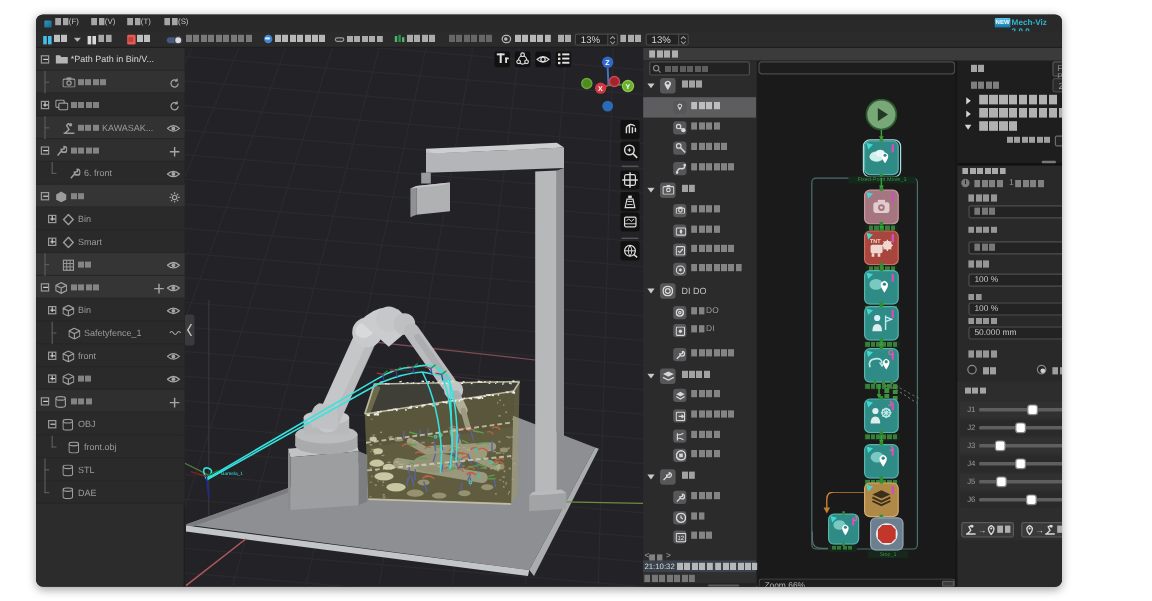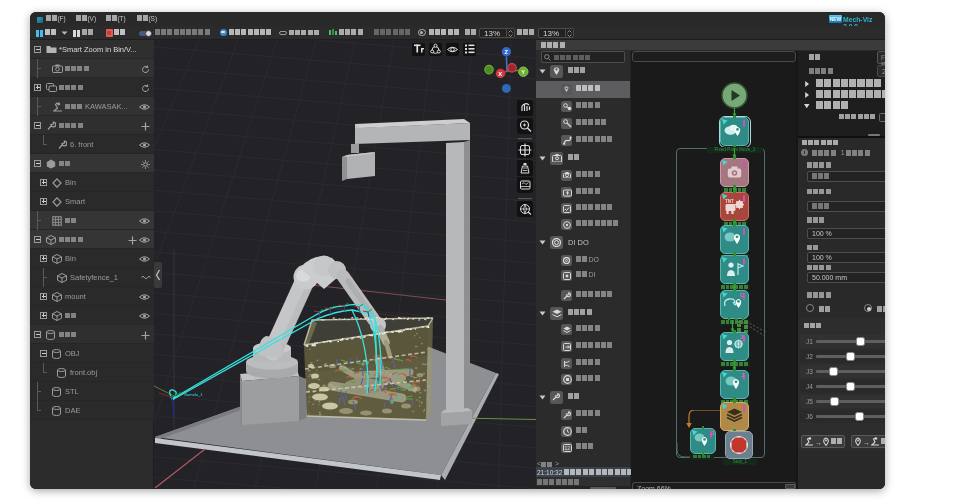--- a/index.html
+++ b/index.html
@@ -69,21 +69,21 @@
       <path d="M0.5 2.5 L2.5 0.5 L4.5 2.5" fill="none" stroke="#9a9a9a" stroke-width="0.9"></path>
       <path d="M0.5 4.5 L2.5 6.5 L4.5 4.5" fill="none" stroke="#9a9a9a" stroke-width="0.9"></path>
     </svg>
 <div class="abs" style="left:0;top:28px;width:124px;height:449px;background:#2c2c2d;border-right:1px solid #1d1d1e;"></div>
 <div class="abs" style="left:0;top:28px;width:124px;height:19px;background:#2f2f30;border-bottom:1px solid #262627;"></div>
 <div class="abs" style="left:4px;top:33.5px;width:7px;height:7px;border:1px solid #9a9a9a;"></div>
 <div class="abs" style="left:5.5px;top:36.5px;width:4px;height:1px;background:#cfcfcf;"></div>
 <svg class="abs" style="left:16px;top:32.5px" width="11" height="9">
       <path d="M0.5 2 L0.5 8 L10.5 8 L10.5 2.5 L5 2.5 L4 1 L0.5 1 Z" fill="#b5b5b5"></path>
     </svg>
-<div class="abs" style="left:29px;top:33px;color:#d8d8d8;font-size:7.5px;white-space:nowrap;">*Smart Zoom in Bin/V...</div>
+<div class="abs" style="left:29px;top:33px;color:#d8d8d8;font-size:7.5px;white-space:nowrap;">*Path Path in Bin/V...</div>
 <div class="abs" style="left:0;top:47px;width:124px;height:19px;background:#323233;border-bottom:1px solid #262627;"></div>
 <div class="abs" style="left:7px;top:47px;width:1px;height:19px;background:#5a5a5a;"></div>
 <div class="abs" style="left:7px;top:56px;width:4px;height:1px;background:#5a5a5a;"></div>
 <svg class="abs" style="left:22px;top:51.5px" width="11" height="9">
       <rect x="0.5" y="2" width="10" height="6.5" rx="1" fill="none" stroke="#9c9c9c"></rect>
       <circle cx="5.5" cy="5.2" r="1.8" fill="none" stroke="#9c9c9c"></circle>
       <rect x="3.5" y="0.5" width="4" height="1.8" fill="#9c9c9c"></rect>
     </svg>
 <div class="abs" style="left:35px;top:53.5px;"><span class="cjk c6" style="width:23.8px;color:#9b9b9b;opacity:.78;"></span></div>
 <svg class="abs" style="left:111px;top:52.5px" width="9" height="9">
@@ -212,21 +212,21 @@
 <svg class="abs" style="left:111px;top:261.5px" width="10" height="7">
       <path d="M0.5 3.5 Q2 1 3.5 3.5 Q5 6 6.5 3.5 Q8 1 9.5 3.5" fill="none" stroke="#a5a5a5"></path>
     </svg>
 <div class="abs" style="left:0;top:275px;width:124px;height:19px;background:#2a2a2b;border-bottom:1px solid #262627;"></div>
 <div class="abs" style="left:10px;top:280.5px;width:7px;height:7px;border:1px solid #9a9a9a;"></div>
 <div class="abs" style="left:11.5px;top:283.5px;width:4px;height:1px;background:#cfcfcf;"></div>
 <div class="abs" style="left:13px;top:282.0px;width:1px;height:4px;background:#cfcfcf;"></div>
 <svg class="abs" style="left:22px;top:279.5px" width="10" height="10">
       <path d="M5 0.5 L9.5 2.8 L9.5 7.2 L5 9.5 L0.5 7.2 L0.5 2.8 Z M0.5 2.8 L5 5 L9.5 2.8 M5 5 L5 9.5" fill="none" stroke="#9c9c9c"></path>
     </svg>
-<div class="abs" style="left:35px;top:280px;color:#9b9b9b;font-size:7.5px;white-space:nowrap;">mount</div>
+<div class="abs" style="left:35px;top:280px;color:#9b9b9b;font-size:7.5px;white-space:nowrap;">front</div>
 <svg class="abs" style="left:109px;top:280.5px" width="11" height="8">
       <path d="M0.5 4 Q5.5 -0.5 10.5 4 Q5.5 8.5 0.5 4 Z" fill="none" stroke="#a5a5a5"></path>
       <circle cx="5.5" cy="4" r="1.6" fill="#a5a5a5"></circle>
     </svg>
 <div class="abs" style="left:0;top:294px;width:124px;height:19px;background:#2a2a2b;border-bottom:1px solid #262627;"></div>
 <div class="abs" style="left:10px;top:299.5px;width:7px;height:7px;border:1px solid #9a9a9a;"></div>
 <div class="abs" style="left:11.5px;top:302.5px;width:4px;height:1px;background:#cfcfcf;"></div>
 <div class="abs" style="left:13px;top:301.0px;width:1px;height:4px;background:#cfcfcf;"></div>
 <svg class="abs" style="left:22px;top:298.5px" width="10" height="10">
       <path d="M5 0.5 L9.5 2.8 L9.5 7.2 L5 9.5 L0.5 7.2 L0.5 2.8 Z M0.5 2.8 L5 5 L9.5 2.8 M5 5 L5 9.5" fill="none" stroke="#9c9c9c"></path>

